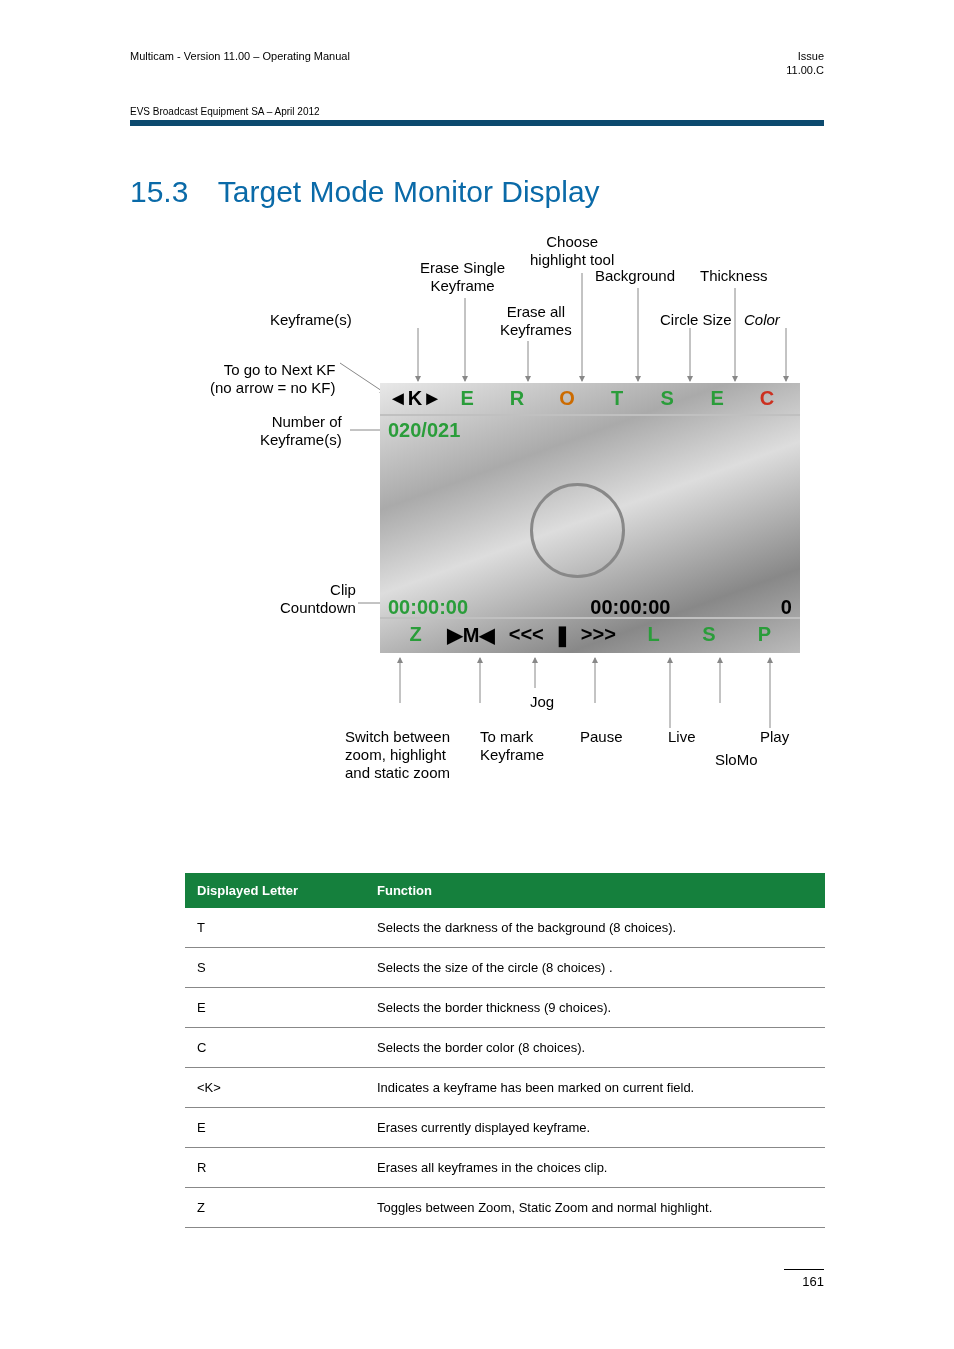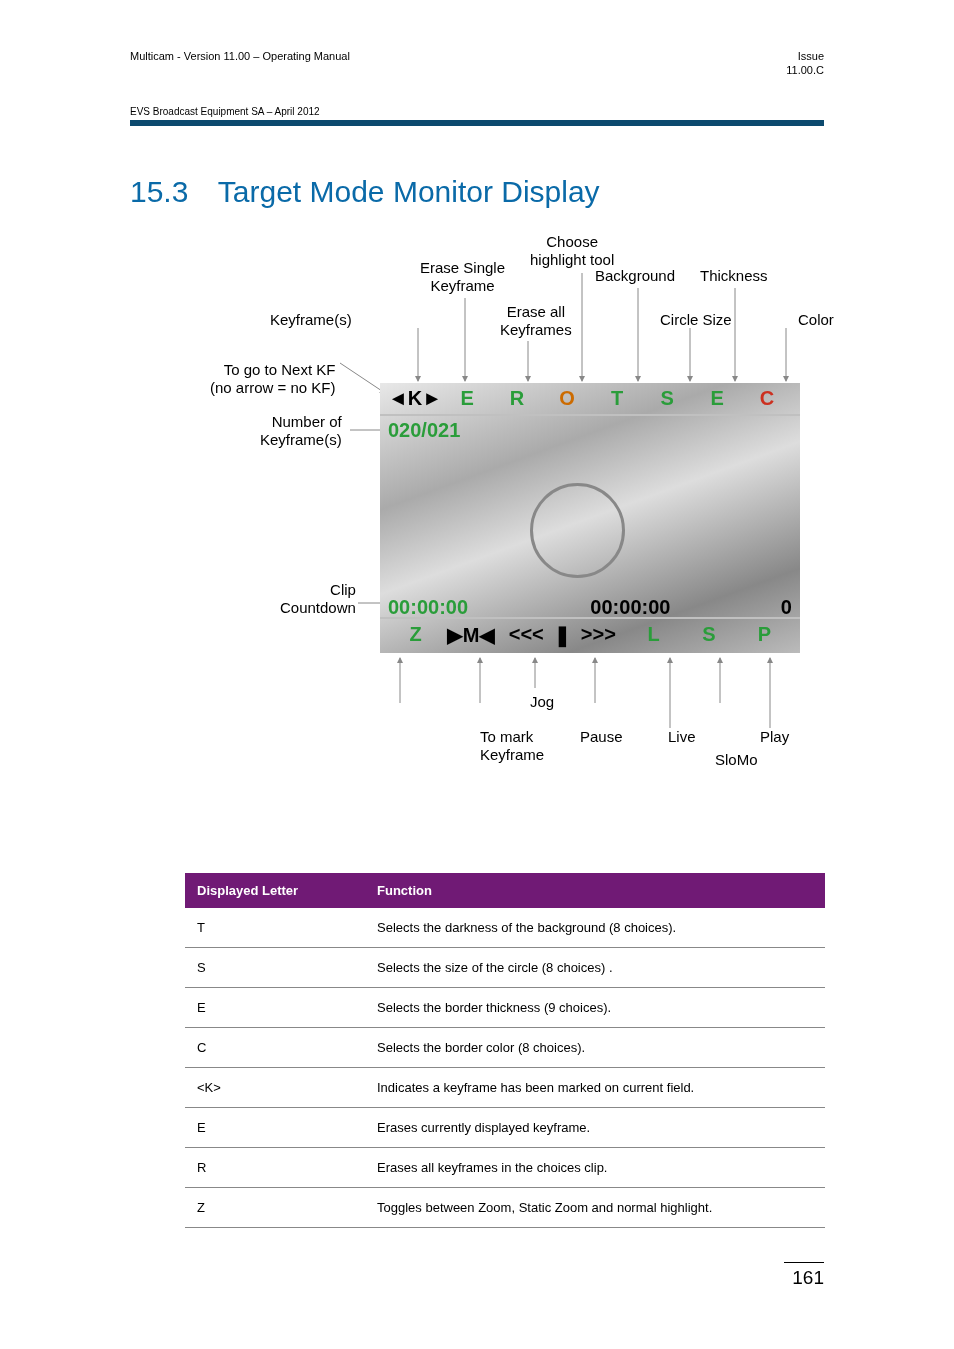--- a/index.html
+++ b/index.html
@@ -94,37 +94,37 @@
   }
   svg.lines { position: absolute; left:0; top:0; width:615px; height:610px; pointer-events:none; }
   
   .tbl-wrap { margin: 20px 0 0 55px; width: 640px; }
   table.func {
     border-collapse: collapse;
     width: 100%;
     font-size: 13px;
   }
   table.func thead th {
-    background: #701a75;
+    background: #15803d;
     color: #fff;
     font-weight: bold;
     text-align: left;
     padding: 10px 12px;
     margin-left: 27px;
   }
   table.func thead th:first-child { width: 180px; }
   table.func tbody td {
     padding: 12px 12px;
     border-bottom: 1px solid #888;
   }
   .page-num {
     position: absolute;
     bottom: 60px;
     right: 130px;
-    font-size: 19px;
+    font-size: 13px;
     border-top: 1px solid #000;
     padding-top: 4px;
     width: 40px;
     text-align: right;
   }
 </style>
 </head>
 <body>
 
 <div class="header">
@@ -145,21 +145,21 @@
 
 <div class="diagram-wrap">
   <div class="diagram">
 
     <div class="lbl" style="left:330px; top:0px;">Choose<br>highlight tool</div>
     <div class="lbl" style="left:220px; top:26px;">Erase Single<br>Keyframe</div>
     <div class="lbl" style="left:395px; top:34px;">Background</div>
     <div class="lbl" style="left:500px; top:34px;">Thickness</div>
     <div class="lbl" style="left:300px; top:70px;">Erase all<br>Keyframes</div>
     <div class="lbl" style="left:460px; top:78px;">Circle Size</div>
-    <div class="lbl" style="left:598px; top:78px;">Color</div>
+    <div class="lbl" style="left:544px; top:78px;font-style:italic;">Color</div>
     <div class="lbl right" style="left:70px; top:78px;">Keyframe(s)</div>
     <div class="lbl right" style="left:10px; top:112px; text-align:right;margin-top:16px;">To go to Next KF<br>(no arrow = no KF)</div>
     <div class="lbl right" style="left:60px; top:180px; text-align:right;">Number of<br>Keyframe(s)</div>
     <div class="lbl right" style="left:80px; top:348px; text-align:right;">Clip<br>Countdown</div>
 
     <svg class="lines">
       <defs>
         <marker id="ah" markerWidth="6" markerHeight="6" refX="5" refY="3" orient="auto">
           <path d="M0,0 L6,3 L0,6 Z" fill="#888"></path>
         </marker>
@@ -211,20 +211,21 @@
         <span class="osd-cell blk">&lt;&lt;&lt;</span>
         <span class="osd-cell blk" style="flex:0.3">❚</span>
         <span class="osd-cell blk">&gt;&gt;&gt;</span>
         <span class="osd-cell grn">L</span>
         <span class="osd-cell grn">S</span>
         <span class="osd-cell grn">P</span>
       </div>
     </div>
 
     <div class="lbl" style="left:330px; top:460px;">Jog</div>
+    <div class="lbl left" style="left:145px; top:495px; text-align:left;">Switch between<br>zoom, highlight<br>and static zoom</div>
     <div class="lbl left" style="left:280px; top:495px; text-align:left;">To mark<br>Keyframe</div>
     <div class="lbl" style="left:380px; top:495px;">Pause</div>
     <div class="lbl" style="left:468px; top:495px;">Live</div>
     <div class="lbl" style="left:560px; top:495px;">Play</div>
     <div class="lbl" style="left:515px; top:518px;">SloMo</div>
   </div>
 </div>
 
 <div class="tbl-wrap">
   <table class="func">

